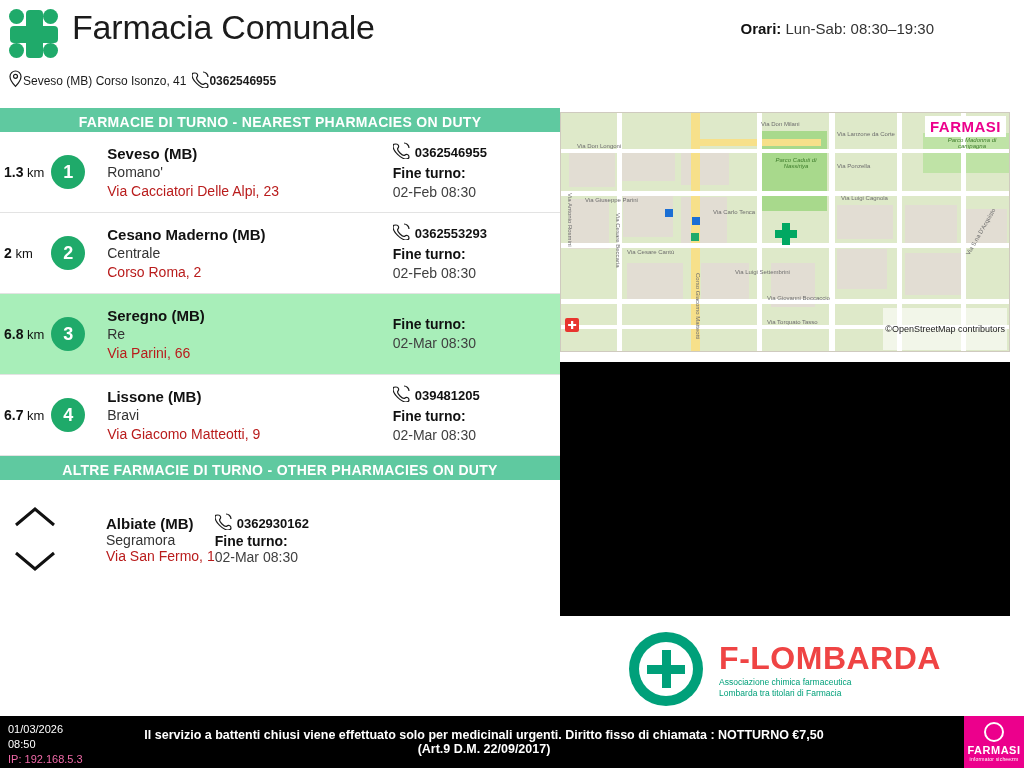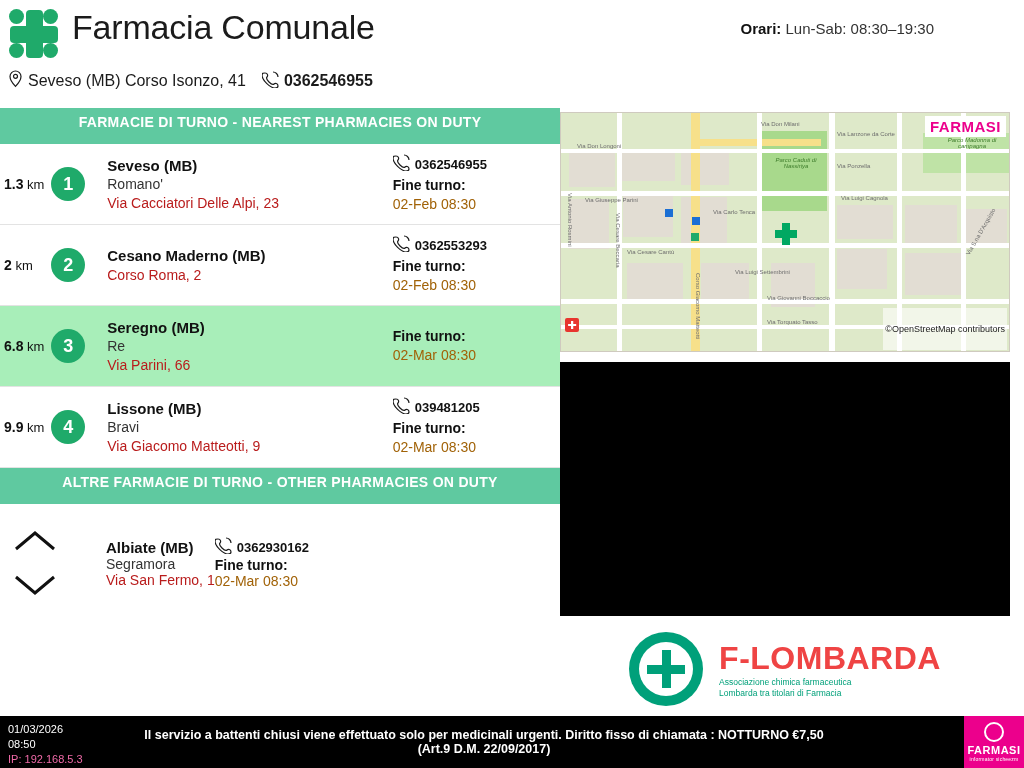--- a/index.html
+++ b/index.html
@@ -36,35 +36,35 @@
     font-size: 34px; color: #1b1b1b; font-weight: normal;
     letter-spacing: -0.2px;
   }
   .hours {
     position: absolute; right: 90px; top: 20px;
     font-size: 15px; color: #333;
   }
   .hours b { color: #111; }
   .addr-line {
     position: absolute; left: 8px; top: 70px;
-    font-size: 16px; color: #1b1b1b;
-    display: flex; align-items: center; gap: 5px;
+    font-size: 12px; color: #1b1b1b;
+    display: flex; align-items: center; 
   }
   .addr-line .sep { display: inline-block; width: 6px; }
   .pin-icon, .phone-icon { display: inline-block; vertical-align: middle; }
 
   
   .left-panel {
     position: absolute; left: 0; top: 108px; width: 560px; height: 608px;
     background: #fff;
   }
   .band {
     background: #5fc9a0; color: #ffffff;
     text-align: center; font-size: 14px; font-weight: bold;
-    letter-spacing: 0.3px; height: 36px; line-height: 28px;
+    letter-spacing: 0.3px; height: 24px; line-height: 28px;
   }
   .row {
     position: relative; height: 81px; border-bottom: 1px solid #e3e3e3;
     display: flex; align-items: center;
   }
   .row.alt { background: #a8eeb9; }
   .row .dist {
     width: 52px; padding-left: 4px; font-size: 13px; color: #111;
   }
   .row .dist b { font-size: 14px; }
@@ -74,21 +74,21 @@
     display: flex; align-items: center; justify-content: center;
     font-size: 18px; font-weight: bold; flex: none;
   }
   .row .info { margin-left: 22px; width: 290px; line-height: 1.32; }
   .info .city { font-size: 15px; font-weight: bold; color: #111; }
   .info .name { font-size: 14px; color: #333; }
   .info .street { font-size: 14px; color: #b91c1c; }
   .row .contact { width: 170px; line-height: 1.35; }
   .contact .tel { font-size: 13px; font-weight: bold; color: #111; display: flex; align-items: center; gap: 5px; }
   .contact .fine-lbl { font-size: 14px; font-weight: bold; color: #111; }
-  .contact .fine-val { font-size: 14px; color: #a16207; }
+  .contact .fine-val { font-size: 14px; color: #404040; }
 
   
   .other-row { position: relative; height: 118px; display: flex; align-items: center; }
   .arrows {
     width: 70px; display: flex; flex-direction: column;
     align-items: center; justify-content: center; gap: 22px;
   }
   .chev { width: 44px; height: 22px; }
 
   
@@ -245,20 +245,21 @@
     </div>
 
     <div class="row">
       <div class="dist">
         <b>2</b>
         <span>km</span>
       </div>
       <div class="badge">2</div>
       <div class="info">
         <div class="city">Cesano Maderno (MB)</div>
+        <div class="name">Centrale</div>
         <div class="street">Corso Roma, 2</div>
       </div>
       <div class="contact">
         <div class="tel">
           <span><svg width="17" height="17" viewBox="0 0 17 17">
                 <path d="M3 2c3 0 3 3 2 4 -1 1 0 3 2 5 2 2 4 3 5 2 1-1 4-1 4 2 0 1-1 2-3 2C8 17 0 9 0 4 0 2 1 2 3 2z" fill="none" stroke="#1b1b1b" stroke-width="1.2"></path>
                 <path d="M11 1a5 5 0 0 1 5 5" fill="none" stroke="#1b1b1b" stroke-width="1.2"></path>
               </svg></span>
           <span>0362553293</span>
         </div>
@@ -279,21 +280,21 @@
         <div class="street">Via Parini, 66</div>
       </div>
       <div class="contact">
         <div class="fine-lbl">Fine turno:</div>
         <div class="fine-val">02-Mar 08:30</div>
       </div>
     </div>
 
     <div class="row">
       <div class="dist">
-        <b>9.9</b>
+        <b>6.7</b>
         <span>km</span>
       </div>
       <div class="badge">4</div>
       <div class="info">
         <div class="city">Lissone (MB)</div>
         <div class="name">Bravi</div>
         <div class="street">Via Giacomo Matteotti, 9</div>
       </div>
       <div class="contact">
         <div class="tel">

